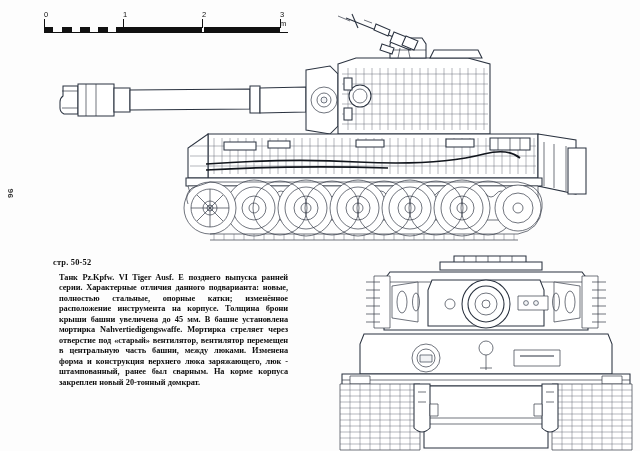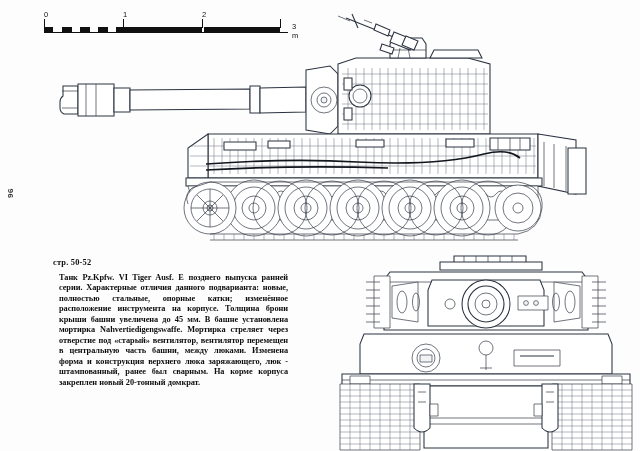--- a/index.html
+++ b/index.html
@@ -60,21 +60,21 @@
 </head>
 <body>
 
 <div class="page">
 
   <div id="scale-bar">
     <div class="labels">
       <span style="left:0px;">0</span>
       <span style="left:79px;">1</span>
       <span style="left:158px;">2</span>
-      <span style="left:248px;margin-top:12px;">3 m</span>
+      <span style="left:236px;">3 m</span>
     </div>
     <div class="tickline" style="left:0px;"></div>
     <div class="tickline" style="left:79px;"></div>
     <div class="tickline" style="left:158px;"></div>
     <div class="tickline" style="left:236px;"></div>
     <div class="bar">
       <div class="seg" style="left:0px;width:9px;"></div>
       <div class="seg" style="left:18px;width:10px;"></div>
       <div class="seg" style="left:36px;width:10px;"></div>
       <div class="seg" style="left:54px;width:10px;"></div>

